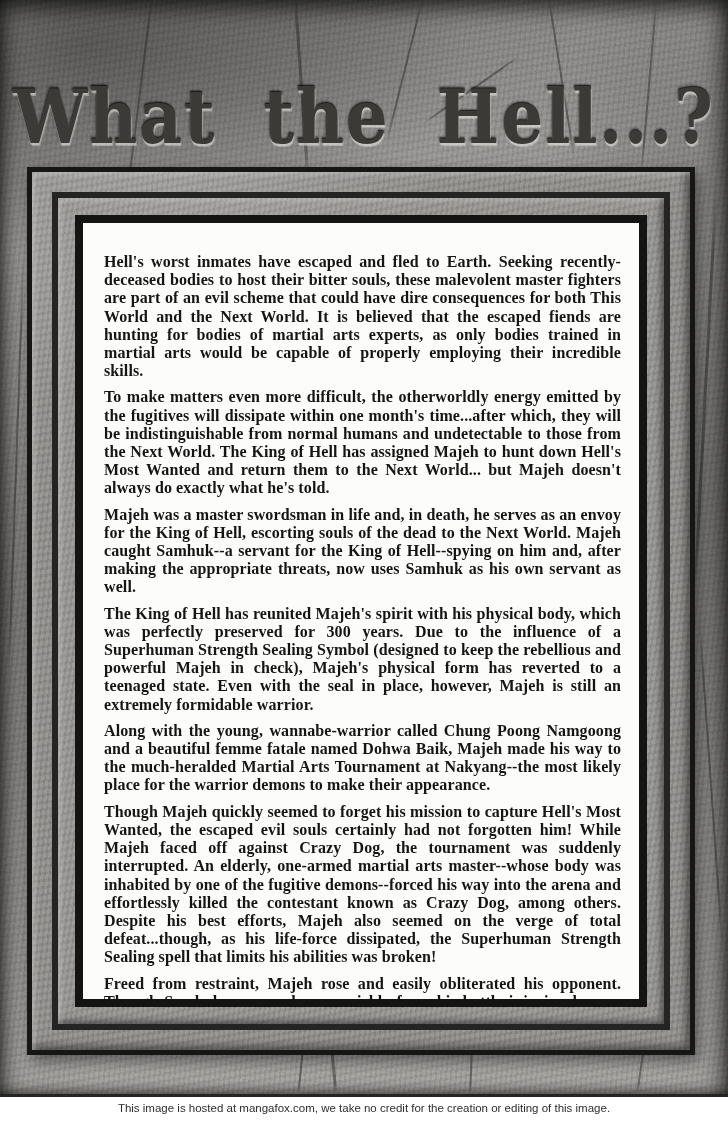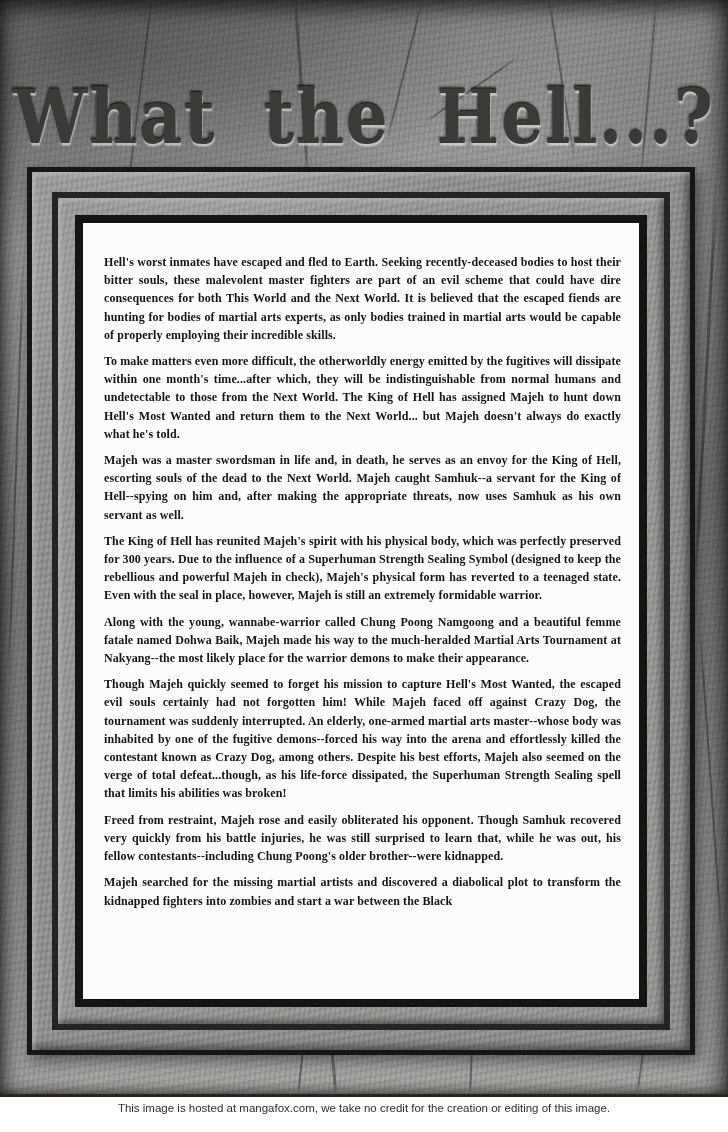--- a/index.html
+++ b/index.html
@@ -98,21 +98,21 @@
     border:8px solid #141412;
     background:#fcfcfa;
     padding:30px 18px 0 21px;
     overflow:hidden;
   }
 
   
   .panel p {
     font-family:"Liberation Serif", serif;
     font-weight:700;
-    font-size:12px;
+    font-size:16px;
     line-height:18.2px;
     letter-spacing:0.1px;
     text-align:justify;
     color:#151515;
     margin-bottom:8px;
   }
 
   
   .footer {
     position:absolute; left:0; bottom:0; width:728px; height:38px;

